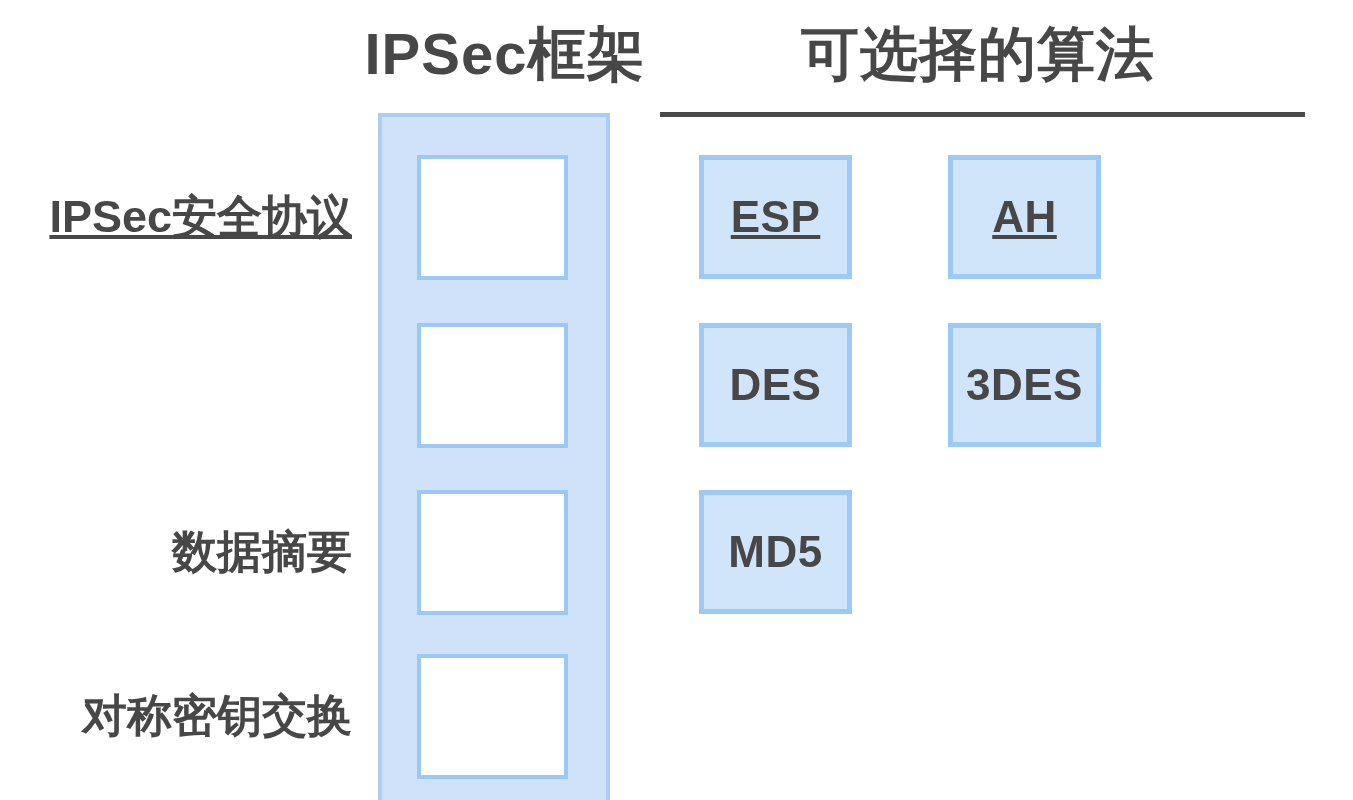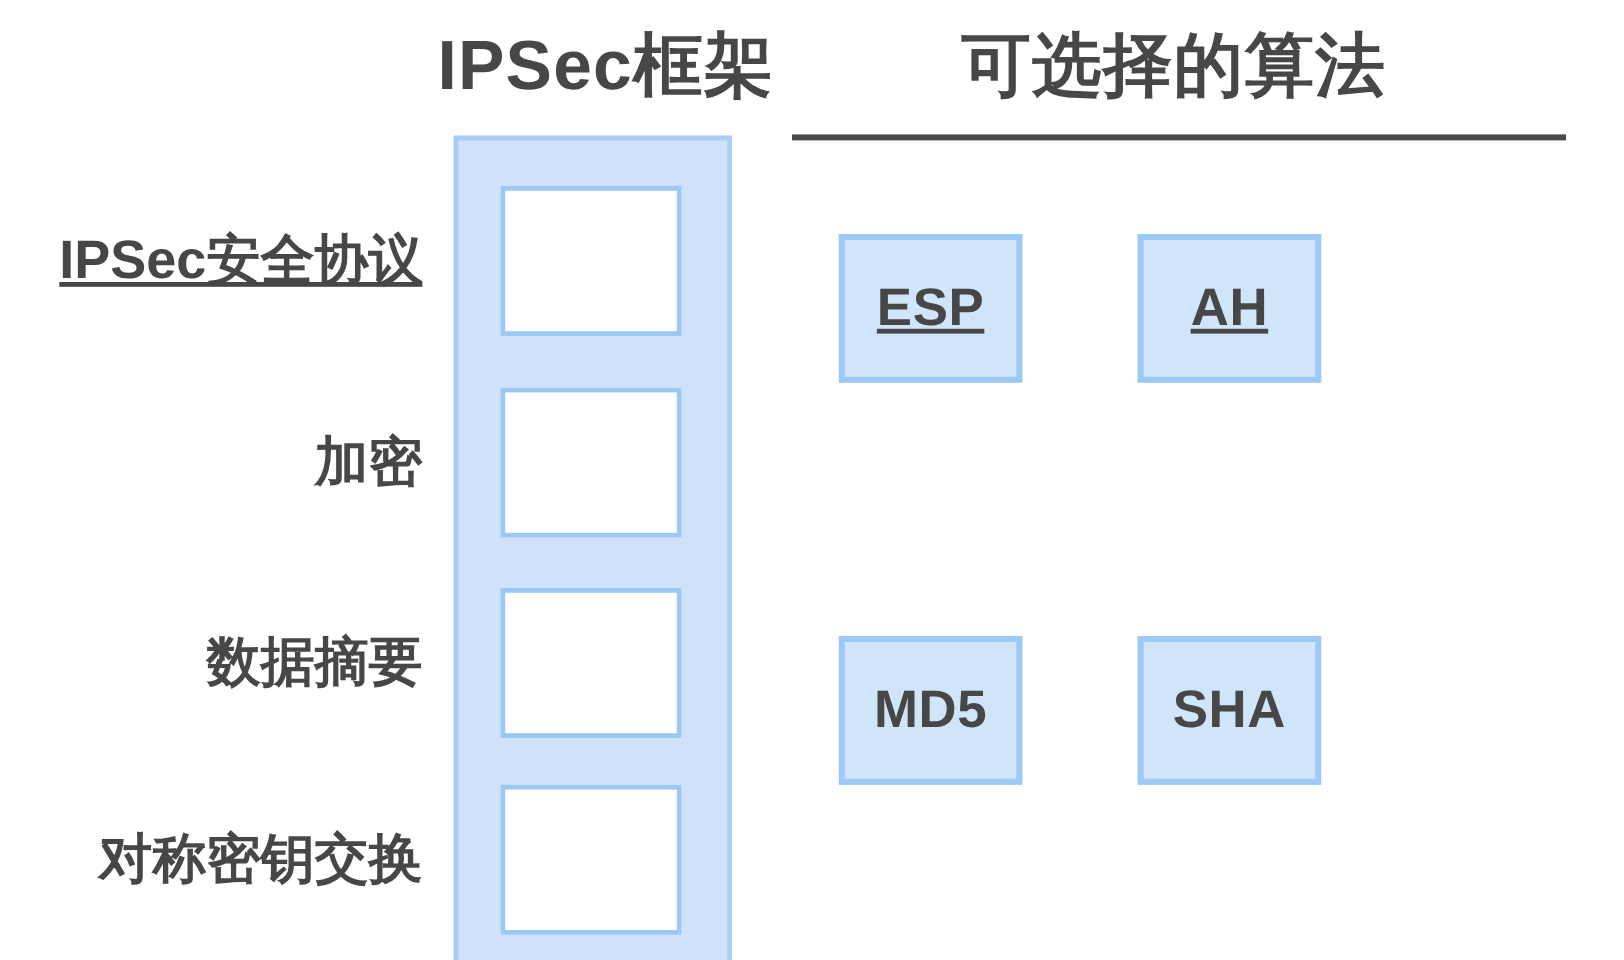--- a/index.html
+++ b/index.html
@@ -40,21 +40,21 @@
   .row-label{
     position:absolute; left:0; width:352px; height:124px;
     display:flex; align-items:center; justify-content:flex-end;
     font-size:45px; white-space:nowrap;
   }
   .algo{
     position:absolute; width:153px; height:124px;
     background:var(--box_fill); border:5px solid var(--box_border);
     box-sizing:border-box;
     display:flex; align-items:center; justify-content:center;
-    font-size:44px; letter-spacing:0.5px;margin-top:40px;
+    font-size:44px; letter-spacing:0.5px;
   }
   .r1{top:155px;text-decoration:underline;} .r2{top:323px;} .r3{top:490px;} .r4{top:654px;}
   .c1{left:699px;} .c2{left:948px;} .c3{left:1116px;}
 </style>
 </head>
 <body>
 
 <div class="canvas">
 
   <div class="title title-left">IPSec框架</div>
@@ -64,25 +64,25 @@
   <div class="divider"></div>
 
   <div class="frame">
     <div class="slot r1"></div>
     <div class="slot r2"></div>
     <div class="slot r3"></div>
     <div class="slot r4"></div>
   </div>
 
   <div class="row-label r1">IPSec安全协议</div>
-  <div class="row-label r2">加密</div>
   <div class="row-label r4">对称密钥交换</div>
   <div class="row-label r3">数据摘要</div>
 
   <div class="algo r1 c1">ESP</div>
   <div class="algo r1 c2">AH</div>
 
+  <div class="algo r2 c1">DES</div>
+  <div class="algo r2 c2">3DES</div>
 
   <div class="algo r3 c1">MD5</div>
-  <div class="algo r3 c2">SHA</div>
 
 
 </div>
 
 </body></html>

